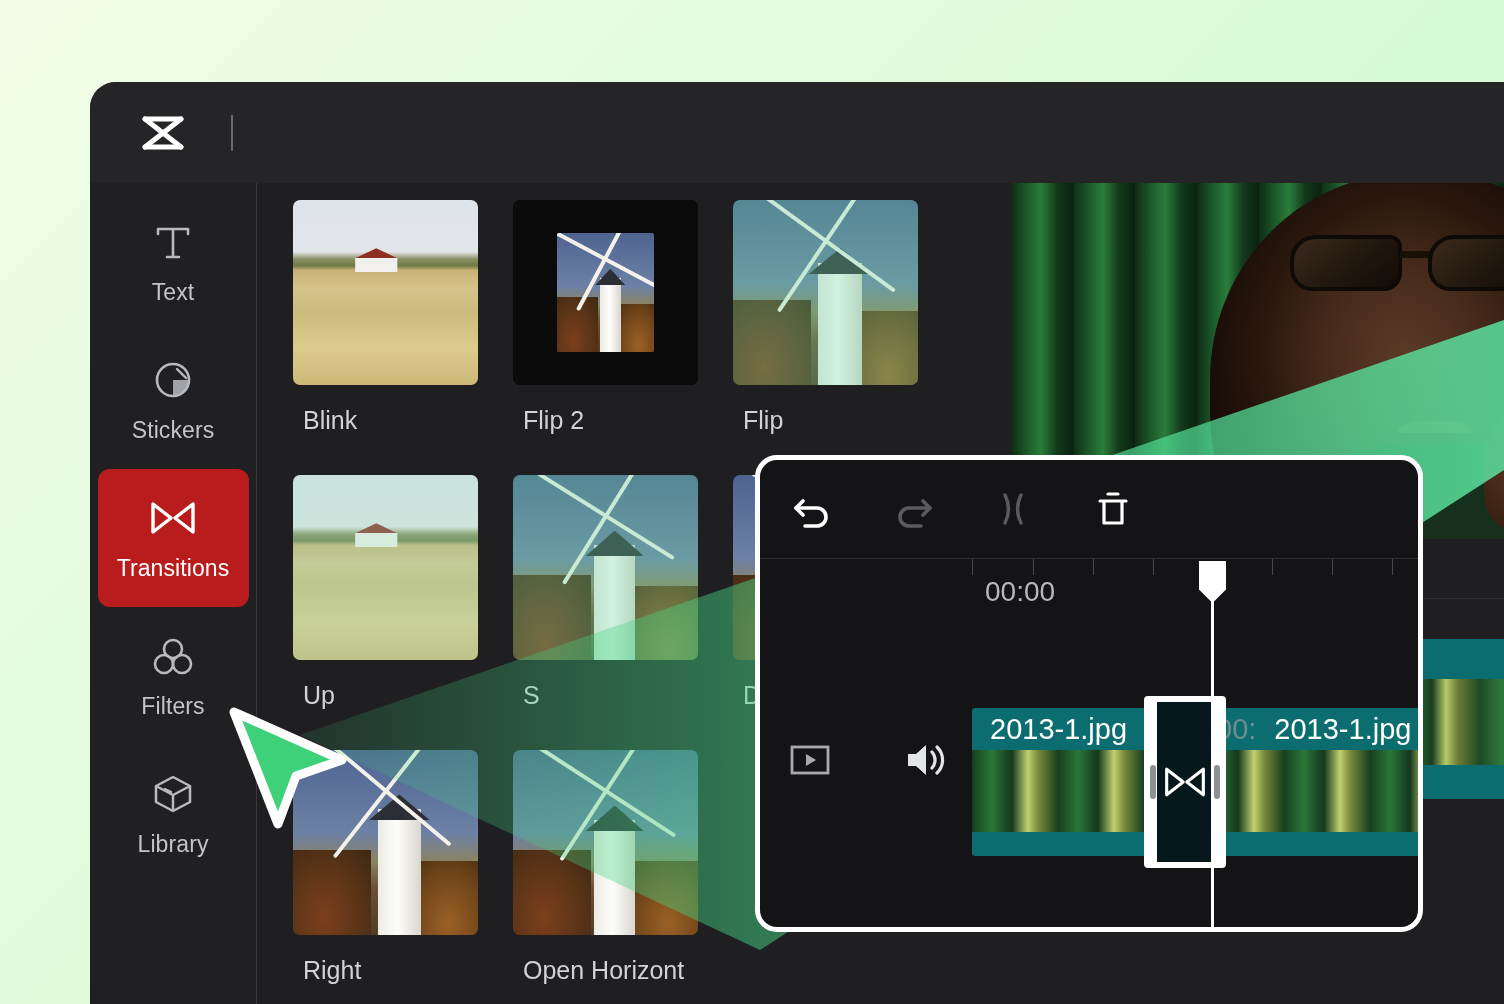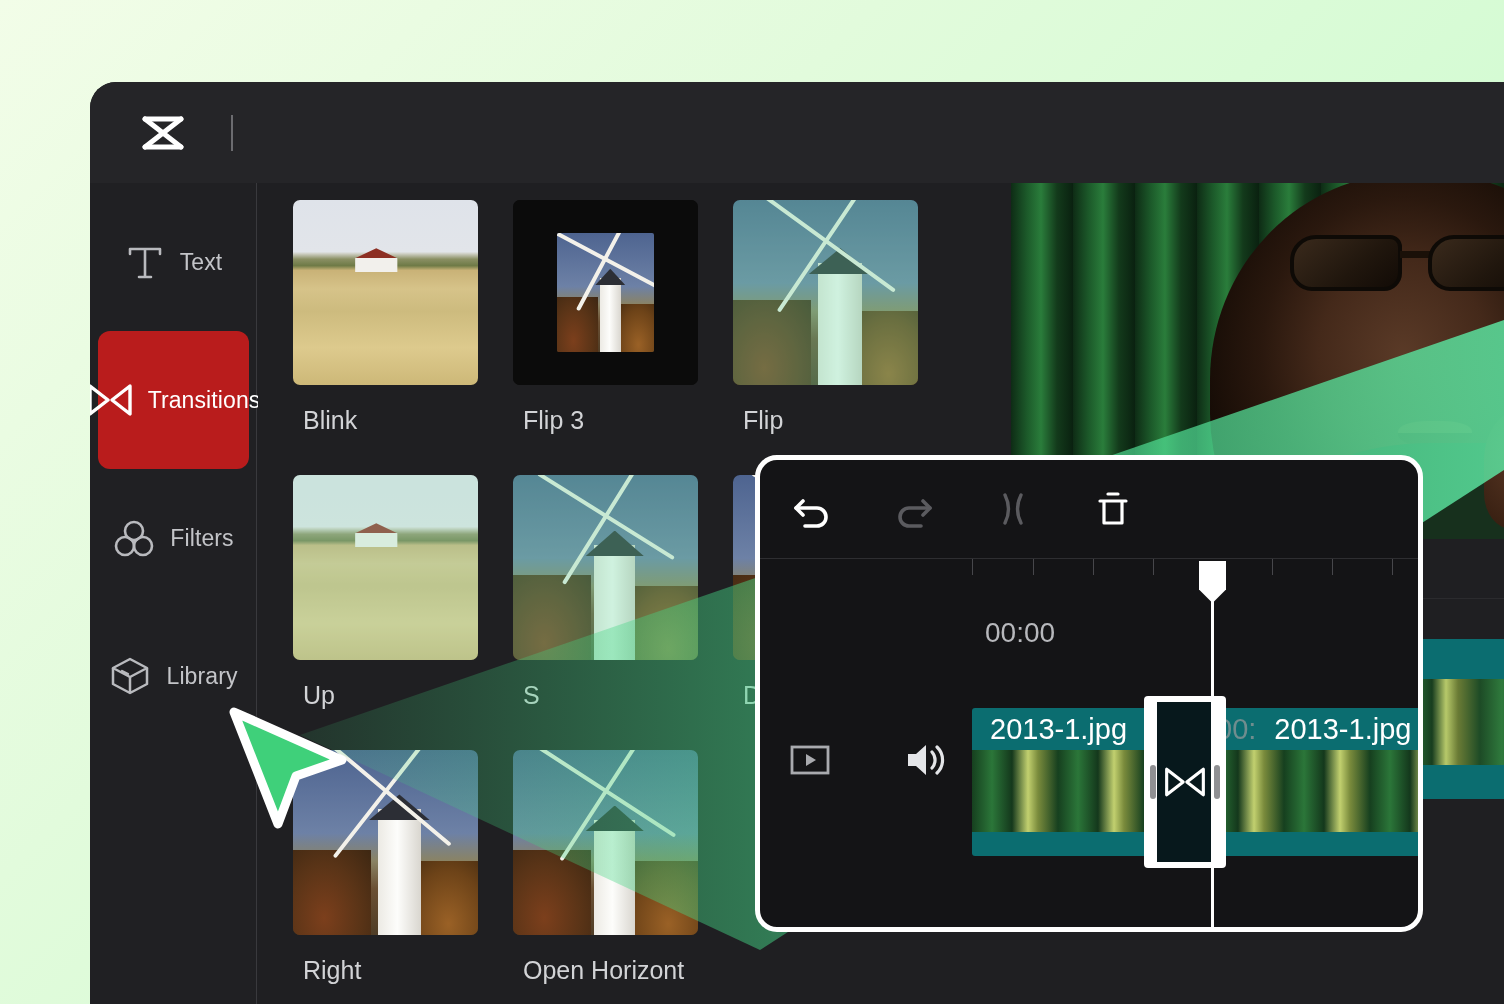--- a/index.html
+++ b/index.html
@@ -45,21 +45,21 @@
   #sidebar {
     position: absolute; left: 0; top: 101px;
     width: 167px; height: 899px;
     background: #202023;
     border-right: 1px solid #39393d;
     padding-top: 10px;
   }
   .nav-item {
     width: 151px; height: 138px;
     margin: 0 auto;
-    display: flex; flex-direction: row;
+    display: flex; flex-direction: column;
     align-items: center; justify-content: center;
     gap: 14px;
     border-radius: 12px;
     cursor: pointer;
   }
   .nav-item .nav-icon { height: 46px; display:flex; align-items:center; justify-content:center; }
   .nav-item .nav-label {
     font-size: 23px;
     color: #c3c4c8;
     letter-spacing: .1px;
@@ -261,21 +261,21 @@
     display:flex; align-items:center; padding-left:30px; gap:54px;
   }
   .ov-btn { width:46px; height:46px; display:flex; align-items:center; justify-content:center; cursor:pointer; }
   #ov-ruler {
     position:absolute; left:0; top:98px; width:100%; height:62px;
     border-top:1px solid #2e2e31;
   }
   .tick { position:absolute; top:0; width:1px; height:16px; background:#47474b; }
   #ov-time-label {
     position:absolute; left:225px; top:116px;
-    font-size:28px; color:#b7b8bc;margin-top:41px;
+    font-size:28px; color:#b7b8bc;
   }
   #ov-playhead {
     position:absolute; left:451px; top:102px;
     width:3px; height:375px; background:#ffffff; z-index:12;
   }
   #ov-playhead::before {
     content:""; position:absolute; left:-12px; top:-1px;
     width:27px; height:42px; background:#fff;
     clip-path: polygon(0 0, 100% 0, 100% 68%, 50% 100%, 0 68%);
   }
@@ -339,20 +339,30 @@
 
     <div class="nav-item">
       <span class="nav-icon">
         <svg width="42" height="42" viewBox="0 0 42 42">
           <path d="M6 8 H36 M21 8 V36 M6 8 V13 M36 8 V13 M15 36 H27" stroke="#b9babe" stroke-width="2.6" fill="none" stroke-linecap="round"></path>
         </svg>
       </span>
       <span class="nav-label">Text</span>
     </div>
 
+    <div class="nav-item">
+      <span class="nav-icon">
+        <svg width="42" height="42" viewBox="0 0 42 42">
+          <circle cx="21" cy="21" r="16" stroke="#b9babe" stroke-width="2.6" fill="none"></circle>
+          <path d="M37 21 A16 16 0 0 1 21 37 L21 21 Z" fill="#b9babe" opacity=".85"></path>
+          <path d="M25 10 L34 19" stroke="#b9babe" stroke-width="2.4" fill="none" stroke-linecap="round"></path>
+        </svg>
+      </span>
+      <span class="nav-label">Stickers</span>
+    </div>
 
 
     <div class="nav-item active">
       <span class="nav-icon">
         <svg width="48" height="36" viewBox="0 0 48 36">
           <path d="M4 4 L22 18 L4 32 Z" stroke="#fff" stroke-width="3.4" fill="none" stroke-linejoin="round"></path>
           <path d="M44 4 L26 18 L44 32 Z" stroke="#fff" stroke-width="3.4" fill="none" stroke-linejoin="round"></path>
         </svg>
       </span>
       <span class="nav-label">Transitions</span>
@@ -399,21 +409,21 @@
             <div class="scene-mill">
               <div class="mill-bush"></div>
                 <div class="mill-bush-r"></div>
               <div class="mill-tower"></div>
                 <div class="mill-roof"></div>
               <div class="mill-blade" style="transform:translate(-50%,-50%) rotate(28deg)"></div>
               <div class="mill-blade" style="transform:translate(-50%,-50%) rotate(-62deg)"></div>
             </div>
           </div>
         </div>
-        <div class="tr-label">Flip 3</div>
+        <div class="tr-label">Flip 2</div>
       </div>
 
       <div class="tr-cell">
         <div class="tr-thumb">
           <div class="scene-mill">
             <div class="mill-bush"></div>
               <div class="mill-bush-r"></div>
             <div class="mill-tower" style="left:46%;width:24%;height:66%"></div>
             <div class="mill-roof" style="left:41%;width:34%;bottom:60%"></div>
             <div class="mill-blade" style="height:170px;transform:translate(-50%,-50%) rotate(34deg)"></div>

